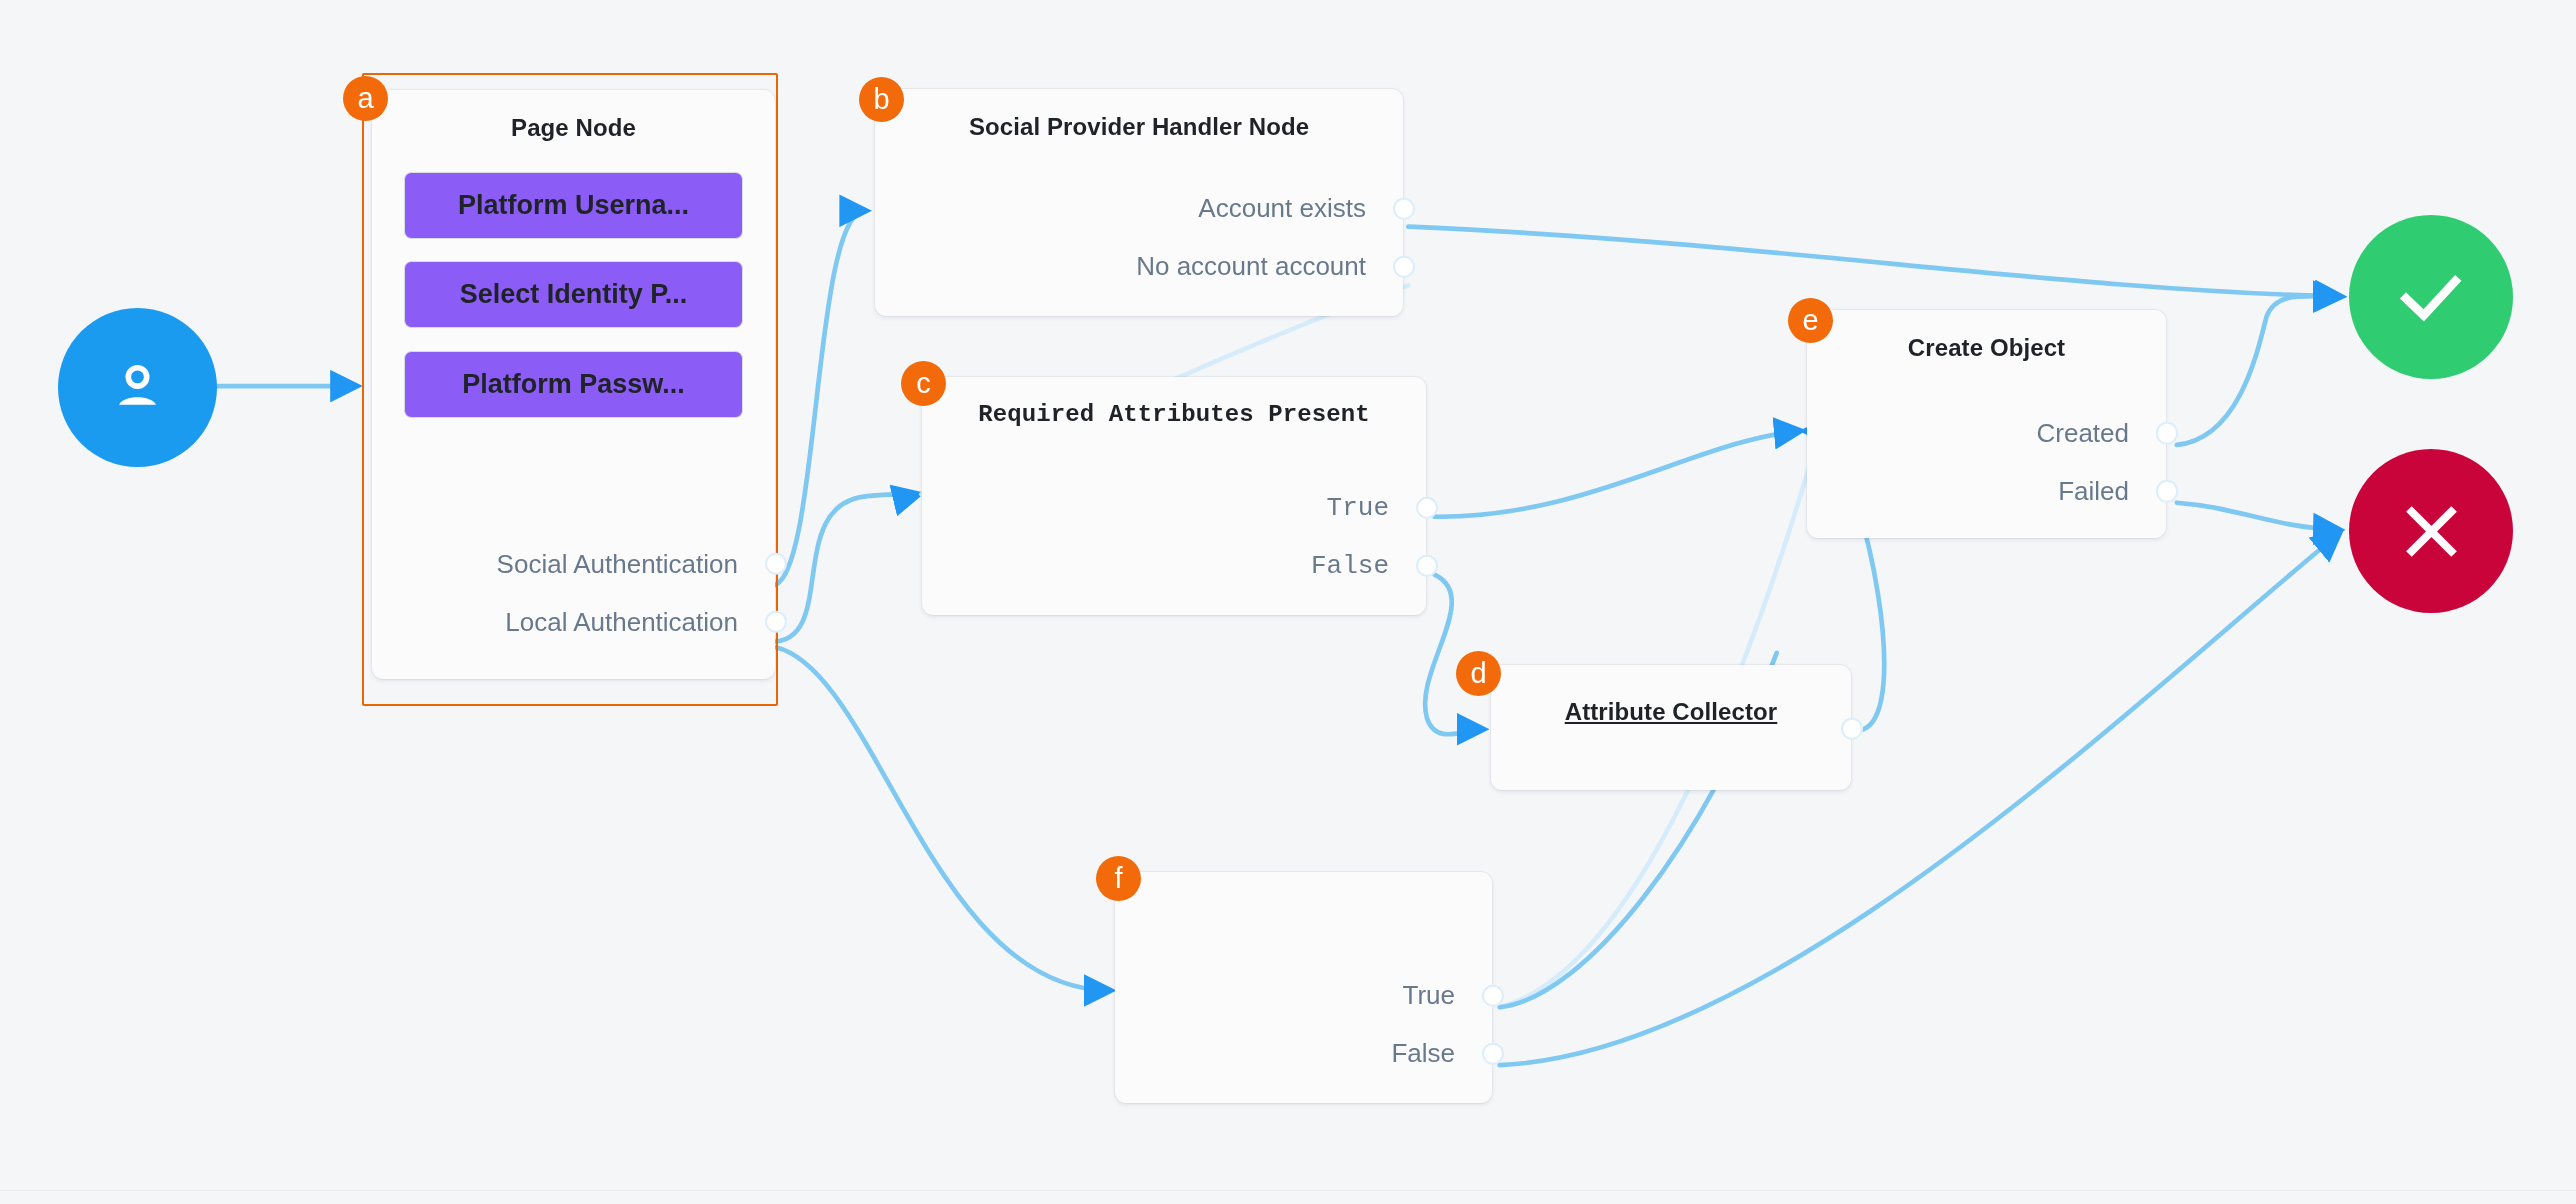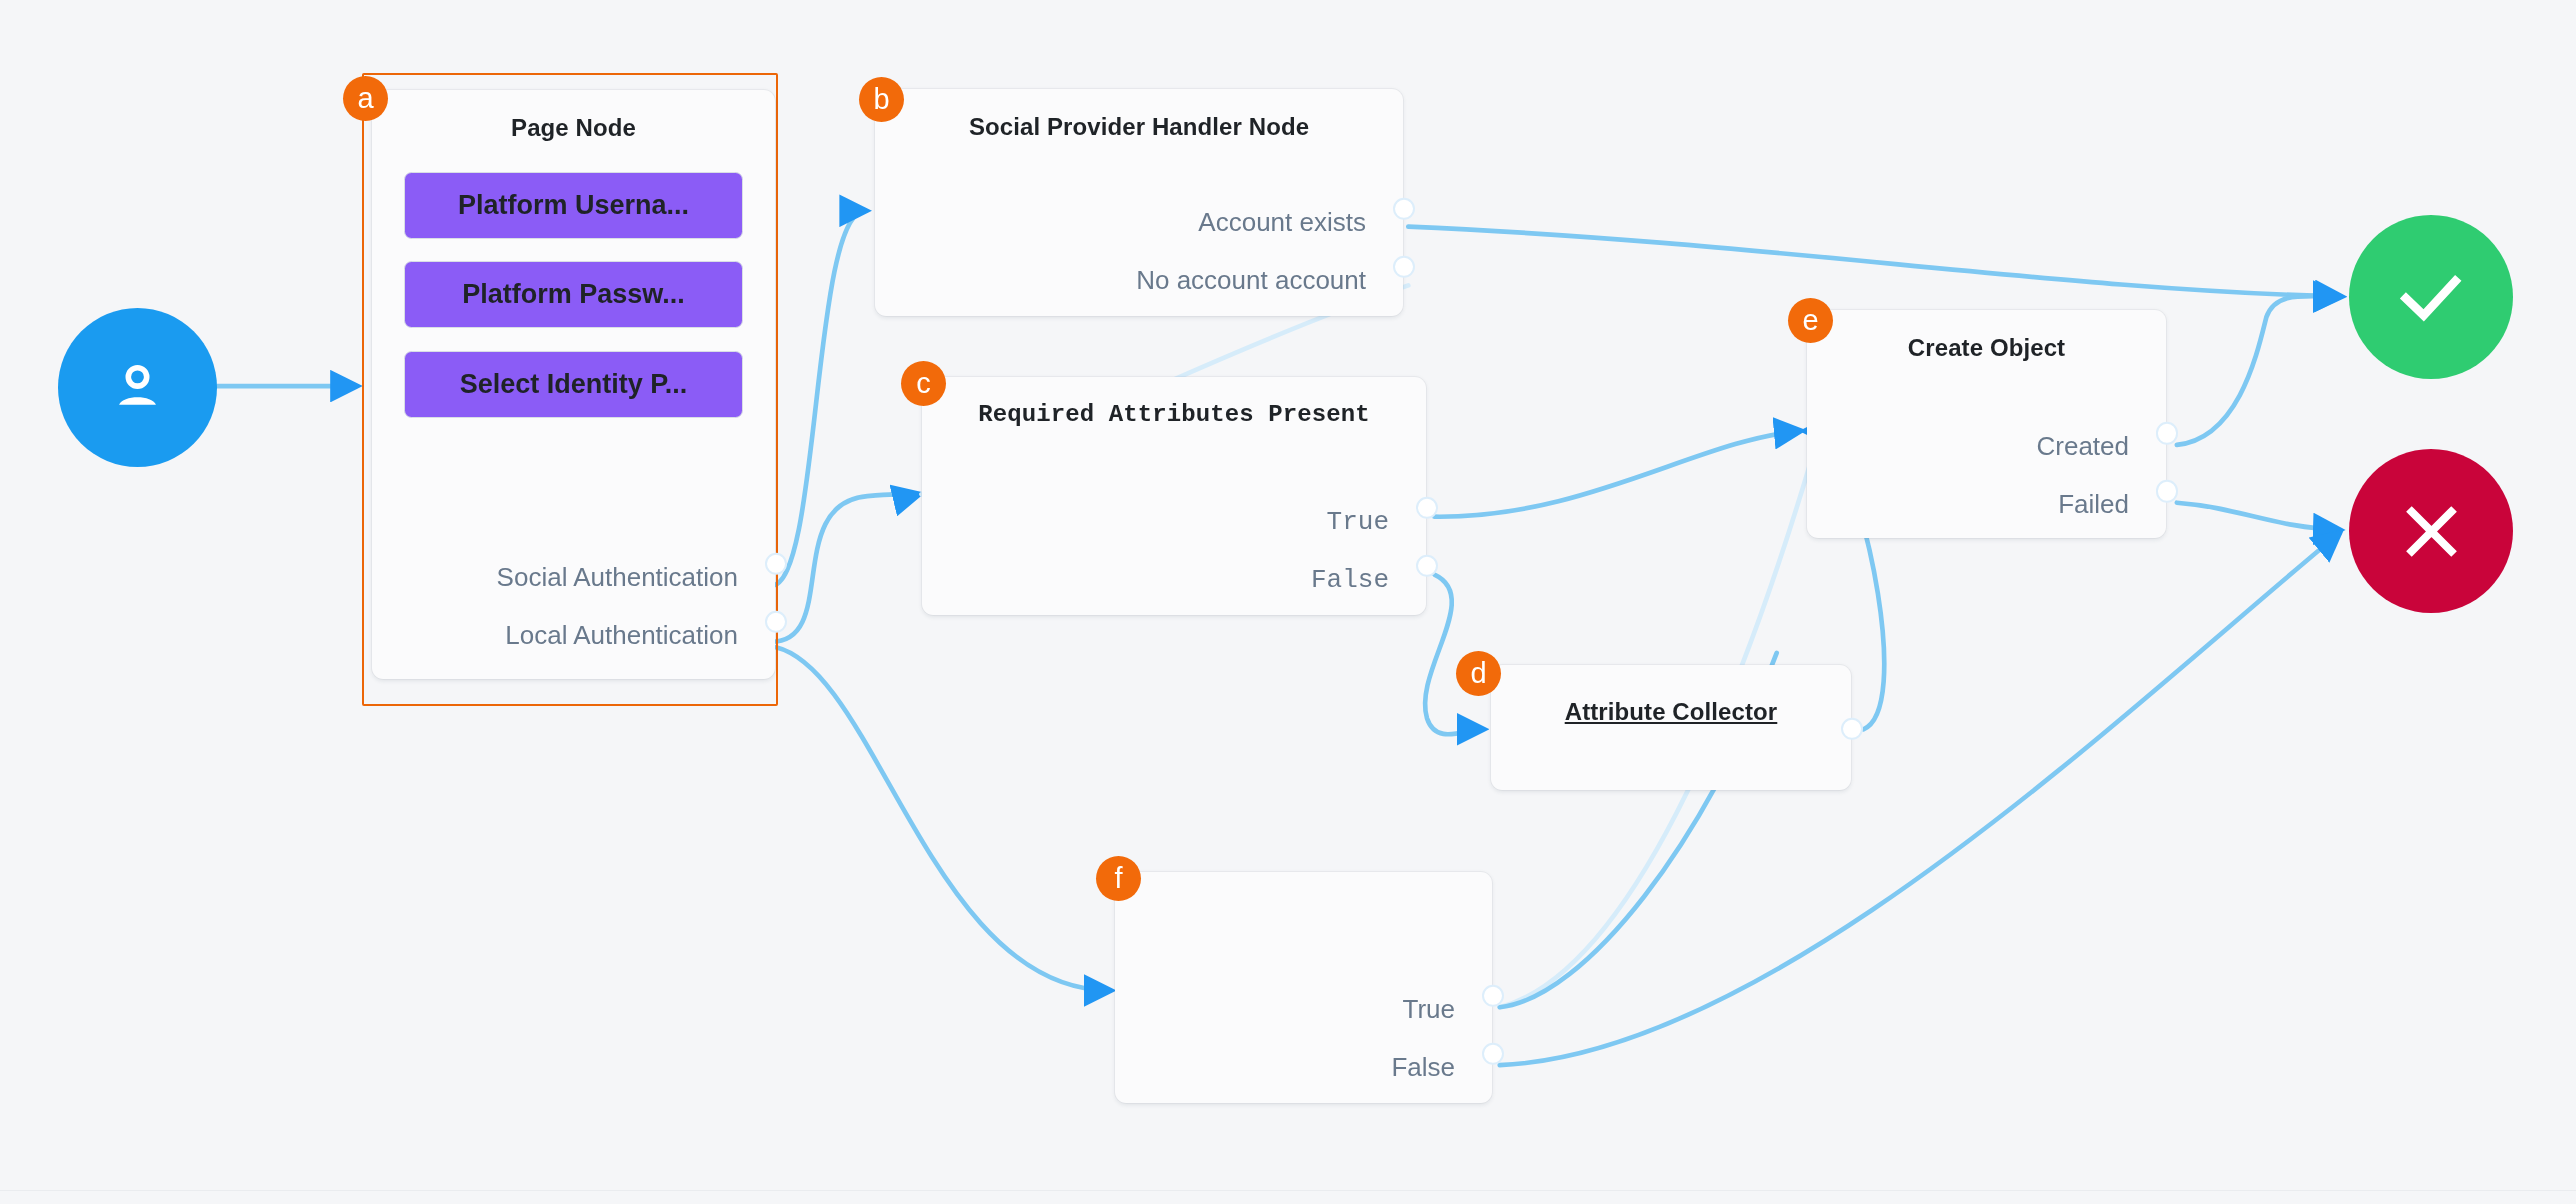--- a/index.html
+++ b/index.html
@@ -46,21 +46,21 @@
   .outcomes {
     position: absolute;
     right: 0;
     width: 100%;
     box-sizing: border-box;
   }
   .outcome {
     position: relative;
     display: flex;
     justify-content: flex-end;
-    align-items: flex-end;
+    align-items: center;
     padding-right: 37px;
     height: 58px;
     font-size: 26px;
     color: #69798c;
   }
   .port {
     position: absolute;
     right: -12px;
     top: 50%;
     transform: translateY(-50%);
@@ -176,22 +176,22 @@
       <path d="M5.4 18.2 C 6.8 14.6 17.2 14.6 18.6 18.2 Z" fill="#fff"></path>
     </svg>
   </div>
 
   <div class="selection-frame" style="left:362px; top:73px; width:416px; height:633px;"></div>
 
   <div class="node" style="left:372px; top:90px; width:403px; height:589px;">
     <div class="node-title">Page Node</div>
     <div class="fields-wrap">
       <div class="field">Platform Userna...</div>
+      <div class="field">Select Identity P...</div>
       <div class="field">Platform Passw...</div>
-      <div class="field">Select Identity P...</div>
     </div>
     <div class="outcomes" style="bottom:28px;">
       <div class="outcome">
         <span>Social Authentication</span>
         <span class="port"></span>
       </div>
       <div class="outcome">
         <span>Local Authentication</span>
         <span class="port"></span>
       </div>

